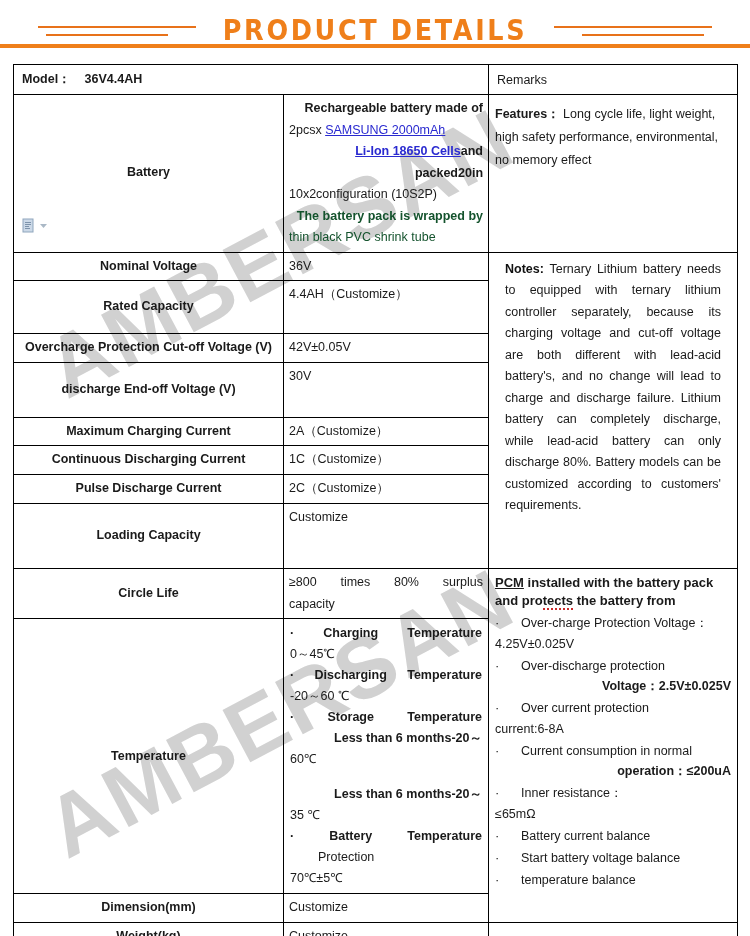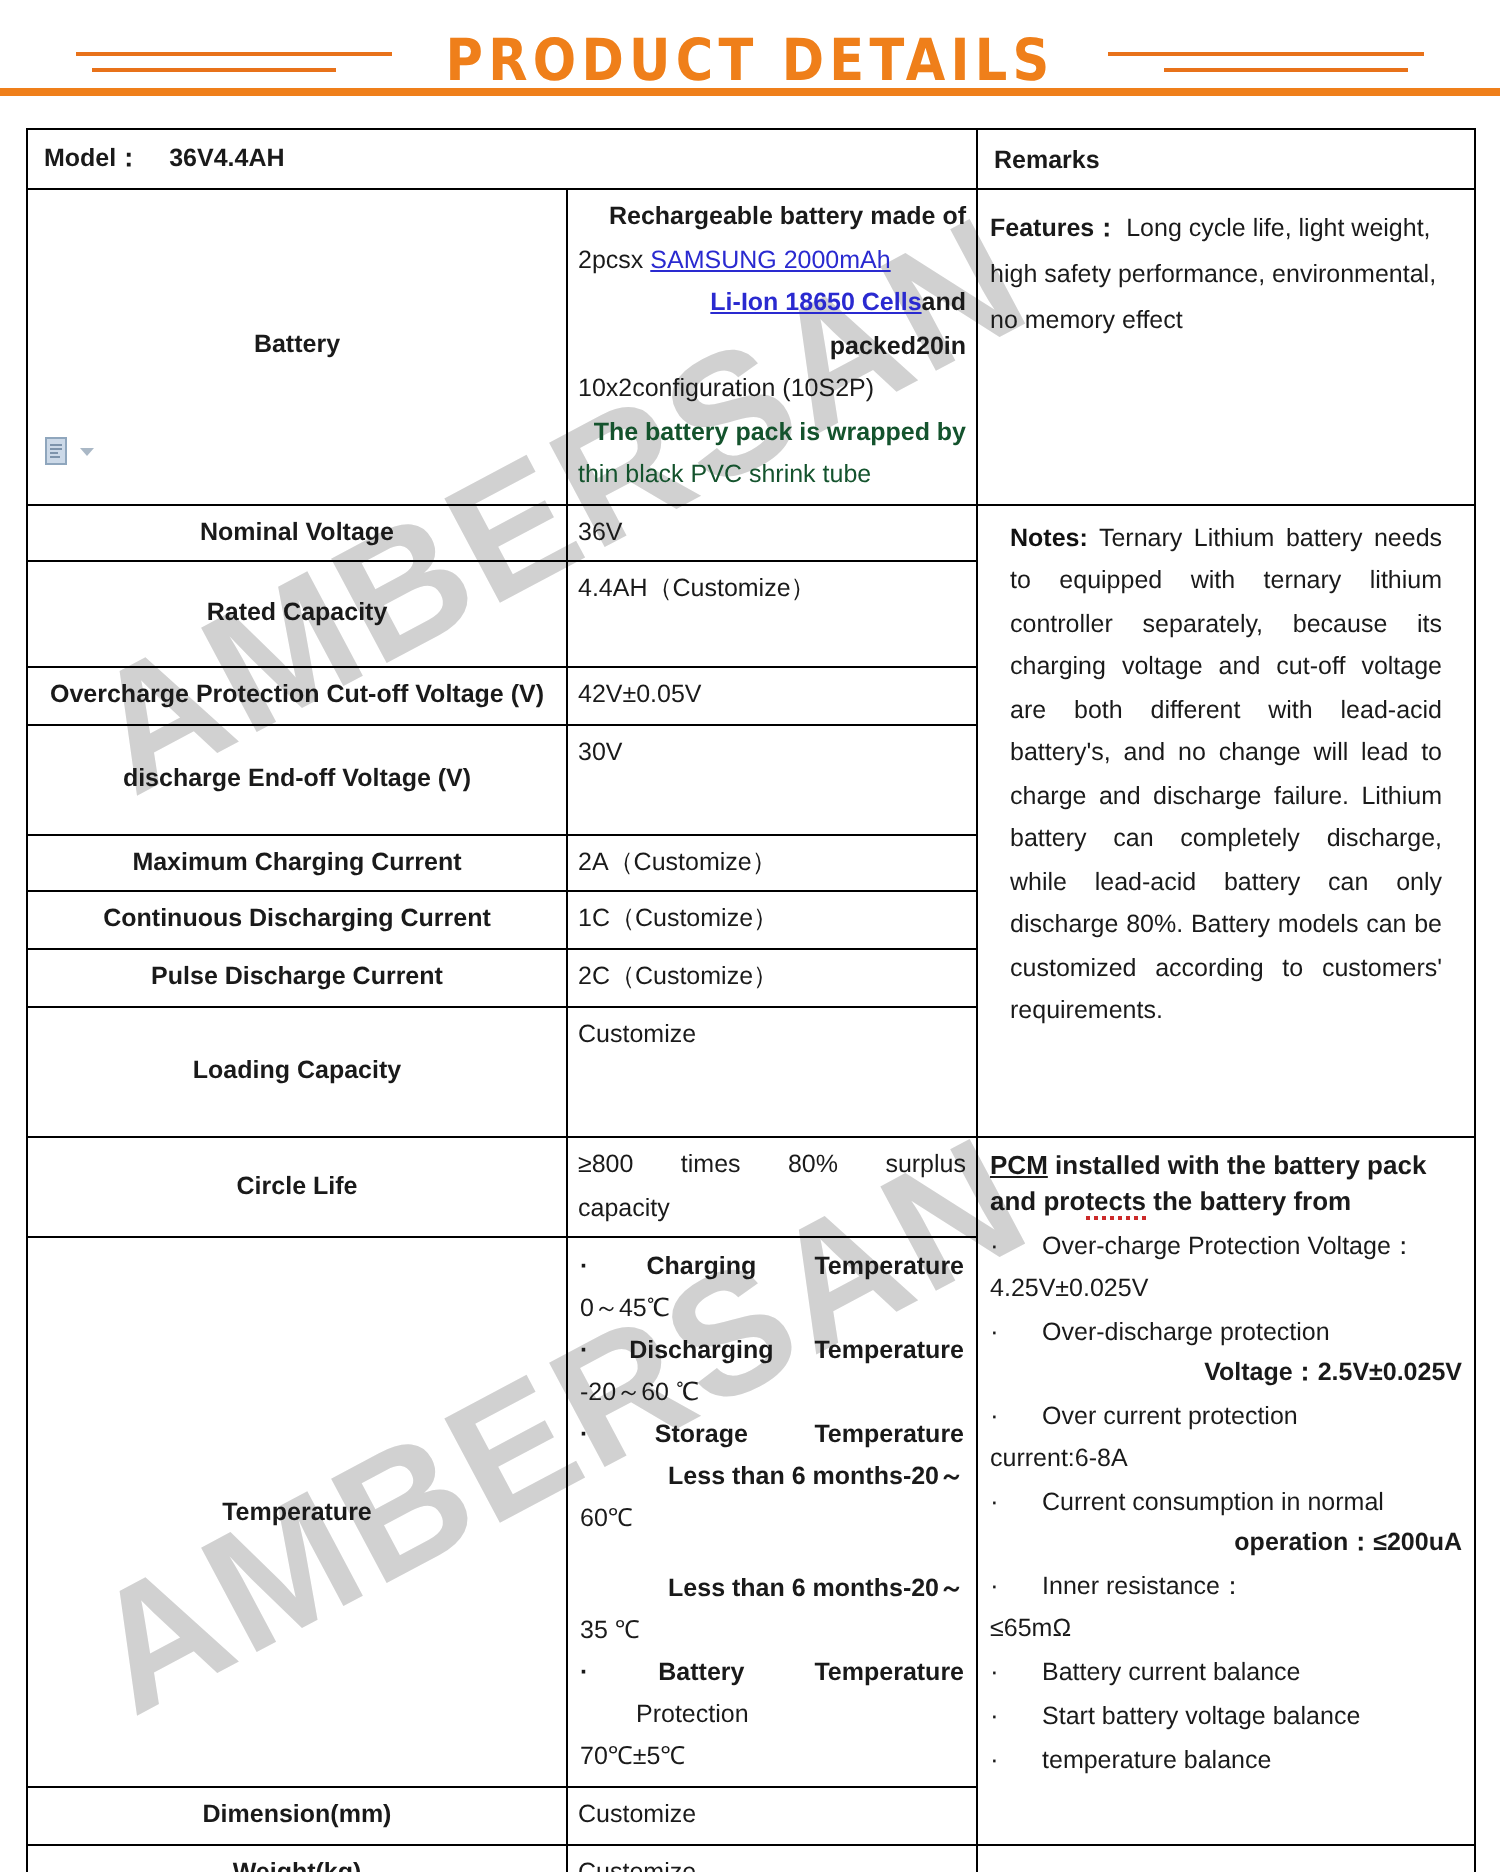--- a/index.html
+++ b/index.html
@@ -129,21 +129,21 @@
 
   .model-cell {
     font-weight: bold;
     font-size: 14px;
     vertical-align: middle !important;
     padding: 6px 8px !important;
   }
   .model-cell .mv { margin-left: 14px; }
 
   .remarks-head {
-    font-weight: bold;
+    font-weight: normal;
     font-size: 13px;
     vertical-align: middle !important;
     padding: 0 8px !important;
   }
 
   .feat-cell { font-size: 13px; line-height: 1.85; padding: 8px 6px !important; }
   .feat-cell b { font-weight: bold; }
 
   .notes-cell {
     font-size: 13px;

